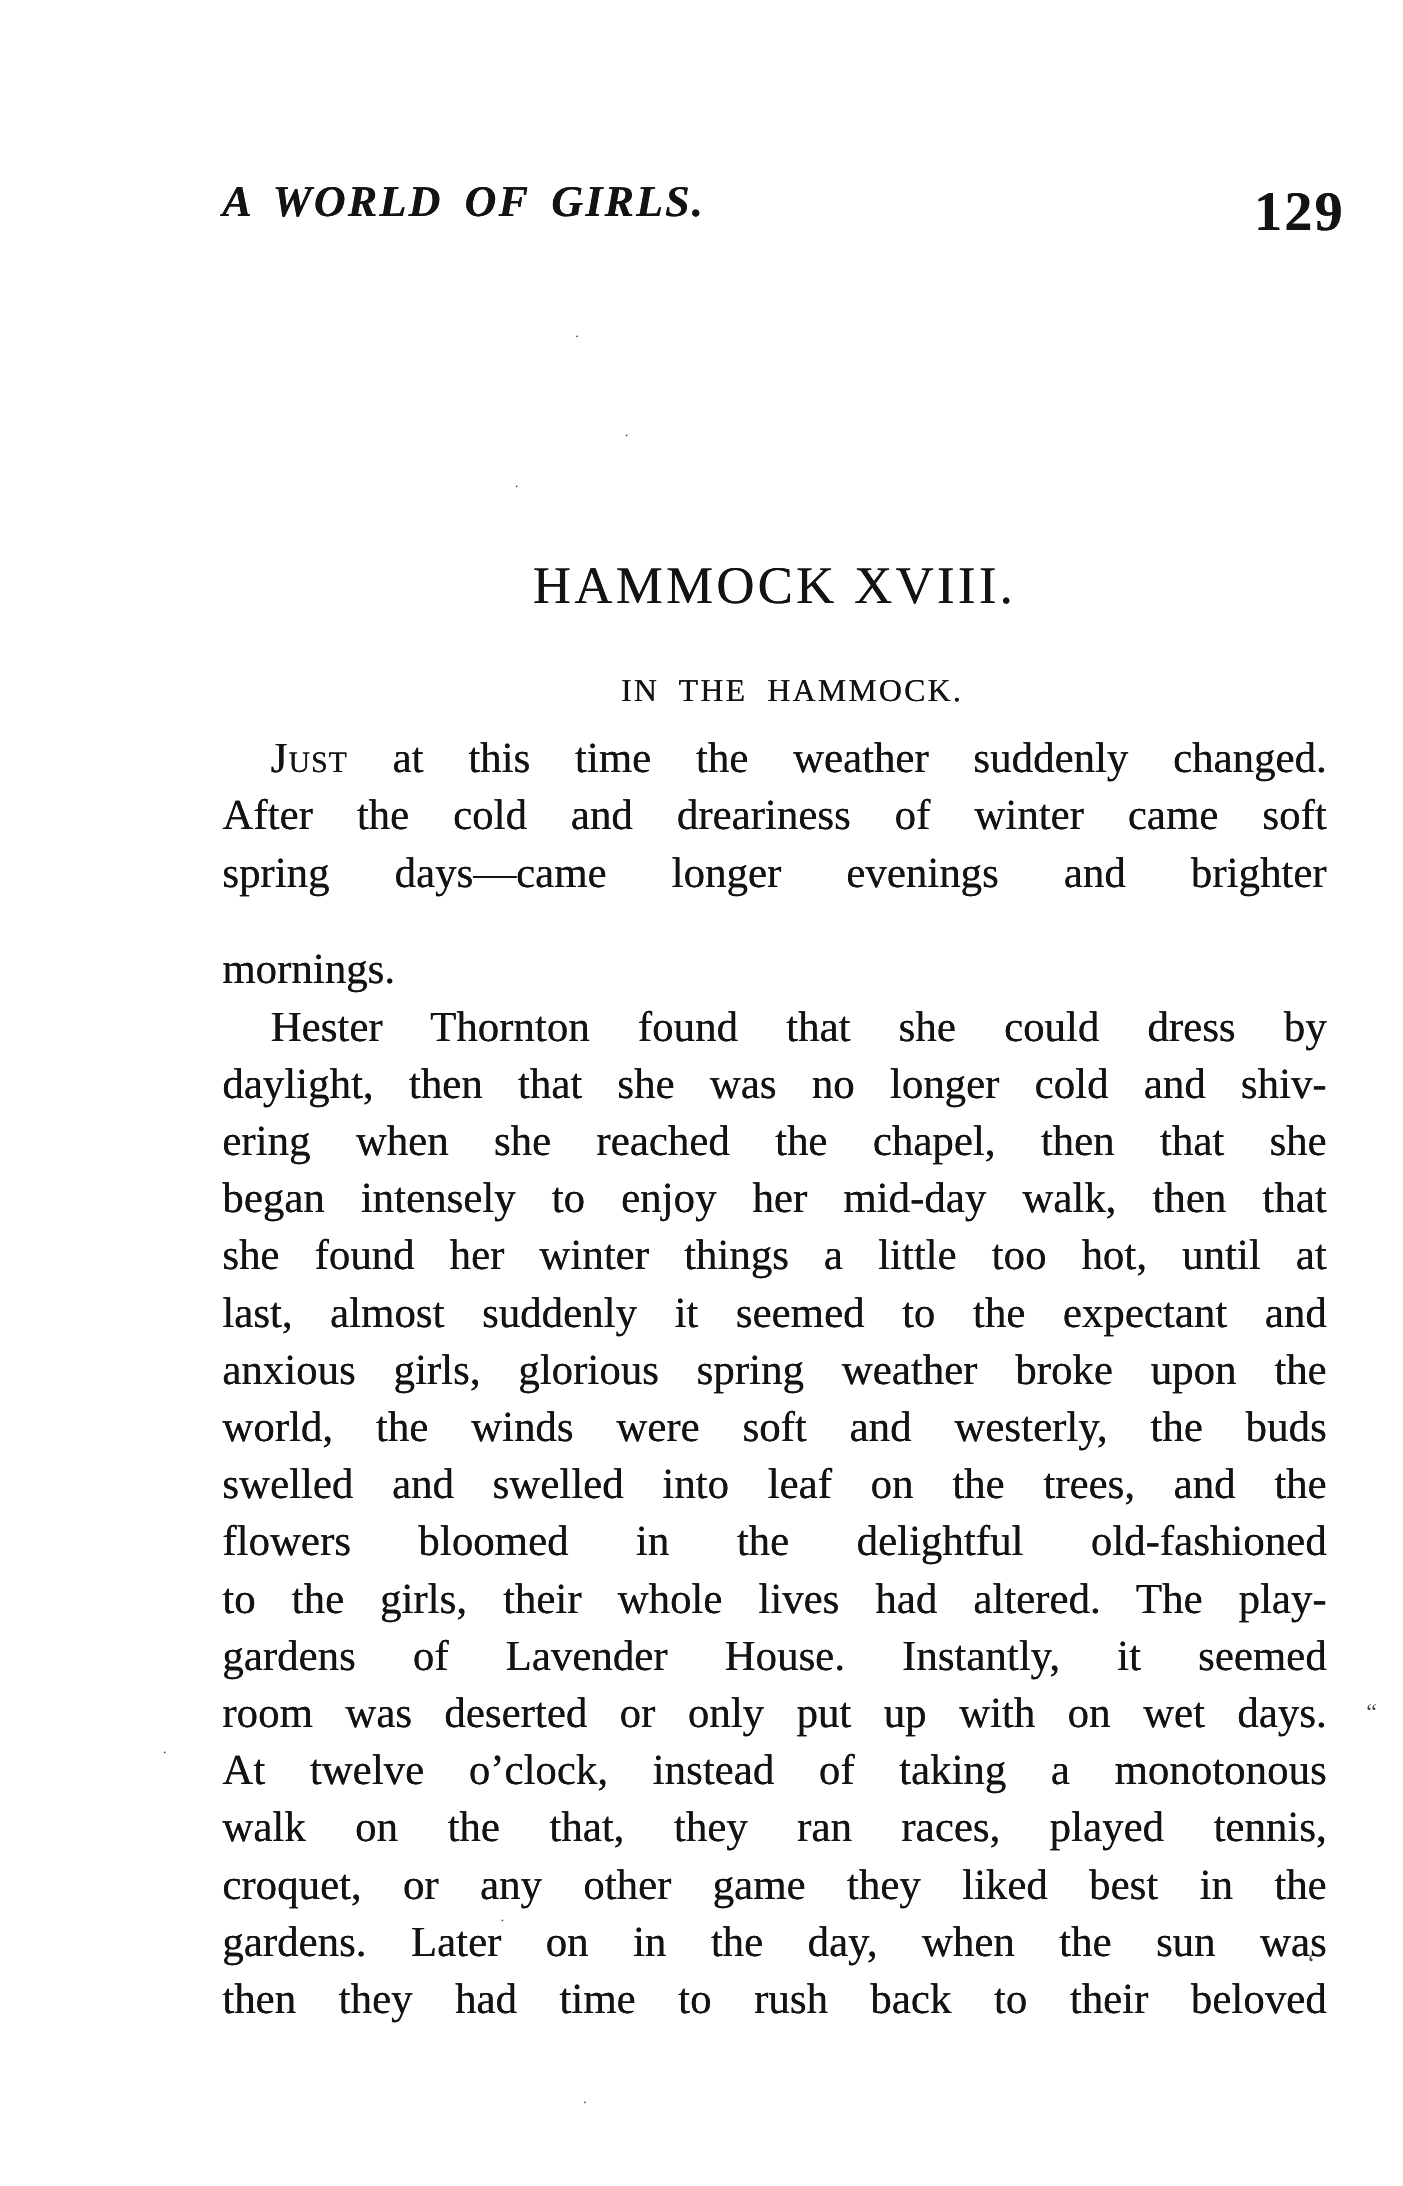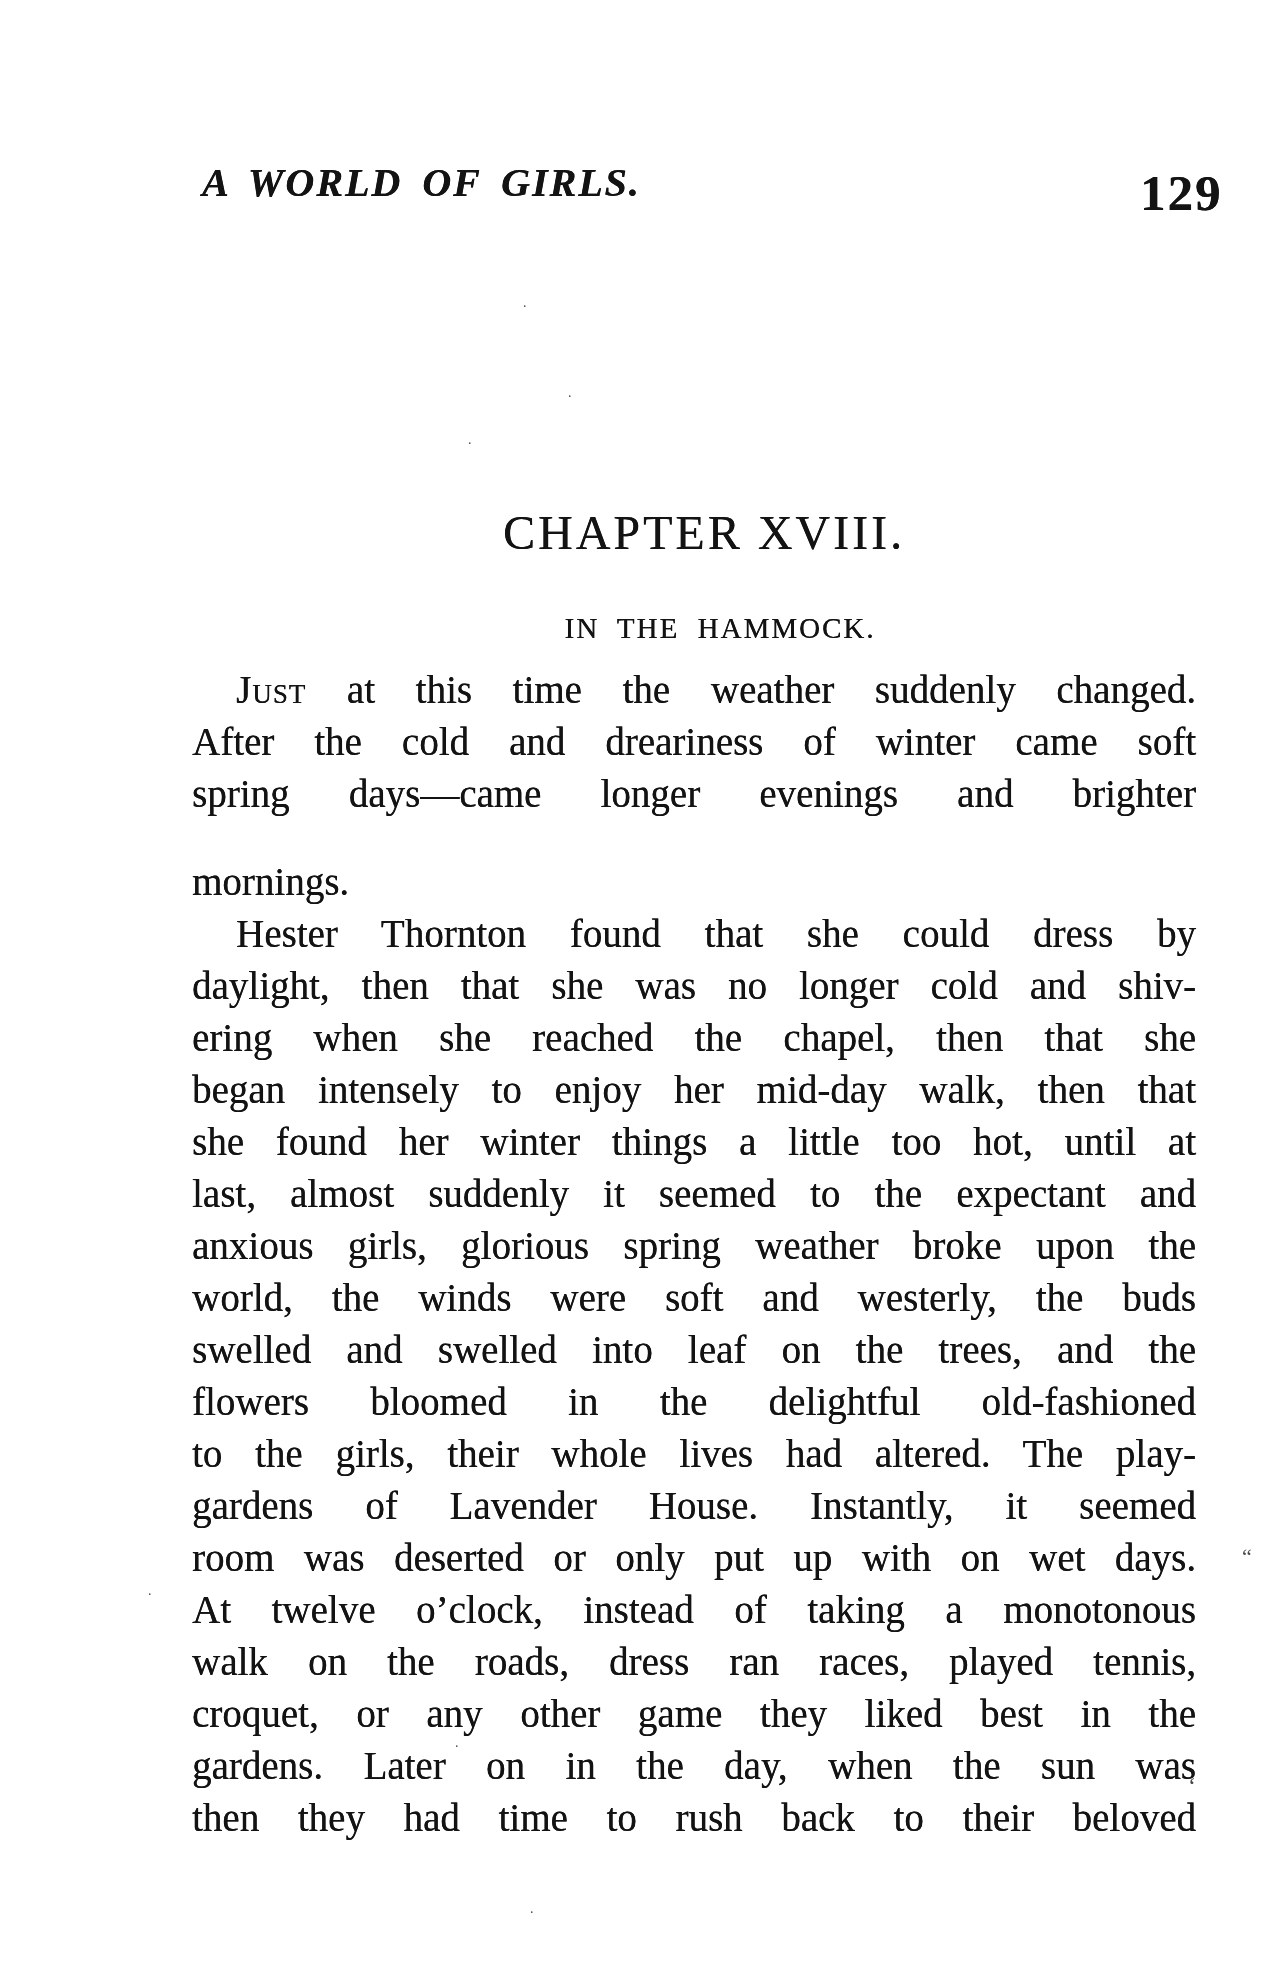--- a/index.html
+++ b/index.html
@@ -63,21 +63,21 @@
     text-align: center;
     font-size: 29px;
     line-height: 1;
     font-weight: 400;
     letter-spacing: 2px;
     word-spacing: 9px;
   }
   .text-block {
     position: absolute;
     top: 664px;
-    left: 192px;
+    left: 202px;
     width: 1004px;
     font-size: 39px;
     line-height: 52px;
   }
   .line {
     text-align: justify;
     text-align-last: justify;
     text-justify: inter-word;
     white-space: normal;
   }
@@ -97,21 +97,21 @@
 </style>
 </head>
 <body>
 
 <div class="page">
 
   <div class="running-title">A WORLD OF GIRLS.</div>
 
   <div class="page-number">129</div>
 
-  <h1 class="chapter-title">CHAPTER XVIII.</h1>
+  <h1 class="chapter-title">HAMMOCK XVIII.</h1>
 
   <h2 class="chapter-subtitle">IN THE HAMMOCK.</h2>
 
   <div class="text-block">
 
     <div class="line indent"><span class="lead-smallcaps">Just</span><span> at this time the weather suddenly changed.</span></div>
     <div class="line">After the cold and dreariness of winter came soft</div>
     <div class="line">spring days—came longer evenings and brighter</div>
     <div class="line para-end">mornings.</div>
 
@@ -122,21 +122,21 @@
     <div class="line">she found her winter things a little too hot, until at</div>
     <div class="line">last, almost suddenly it seemed to the expectant and</div>
     <div class="line">anxious girls, glorious spring weather broke upon the</div>
     <div class="line">world, the winds were soft and westerly, the buds</div>
     <div class="line">swelled and swelled into leaf on the trees, and the</div>
     <div class="line">flowers bloomed in the delightful old-fashioned</div>
     <div class="line">to the girls, their whole lives had altered. The play-</div>
     <div class="line">gardens of Lavender House. Instantly, it seemed</div>
     <div class="line">room was deserted or only put up with on wet days.</div>
     <div class="line">At twelve o’clock, instead of taking a monotonous</div>
-    <div class="line">walk on the roads, dress ran races, played tennis,</div>
+    <div class="line">walk on the that, they ran races, played tennis,</div>
     <div class="line">croquet, or any other game they liked best in the</div>
     <div class="line">gardens. Later on in the day, when the sun was</div>
     <div class="line">then they had time to rush back to their beloved</div>
 
   </div>
 
   <span class="artifact" style="left:523px; top:296px; font-size:14px;">.</span>
   <span class="artifact" style="left:568px; top:386px; font-size:14px;">.</span>
   <span class="artifact" style="left:468px; top:433px; font-size:14px;">.</span>
   <span class="artifact" style="left:148px; top:1584px; font-size:14px;">.</span>

